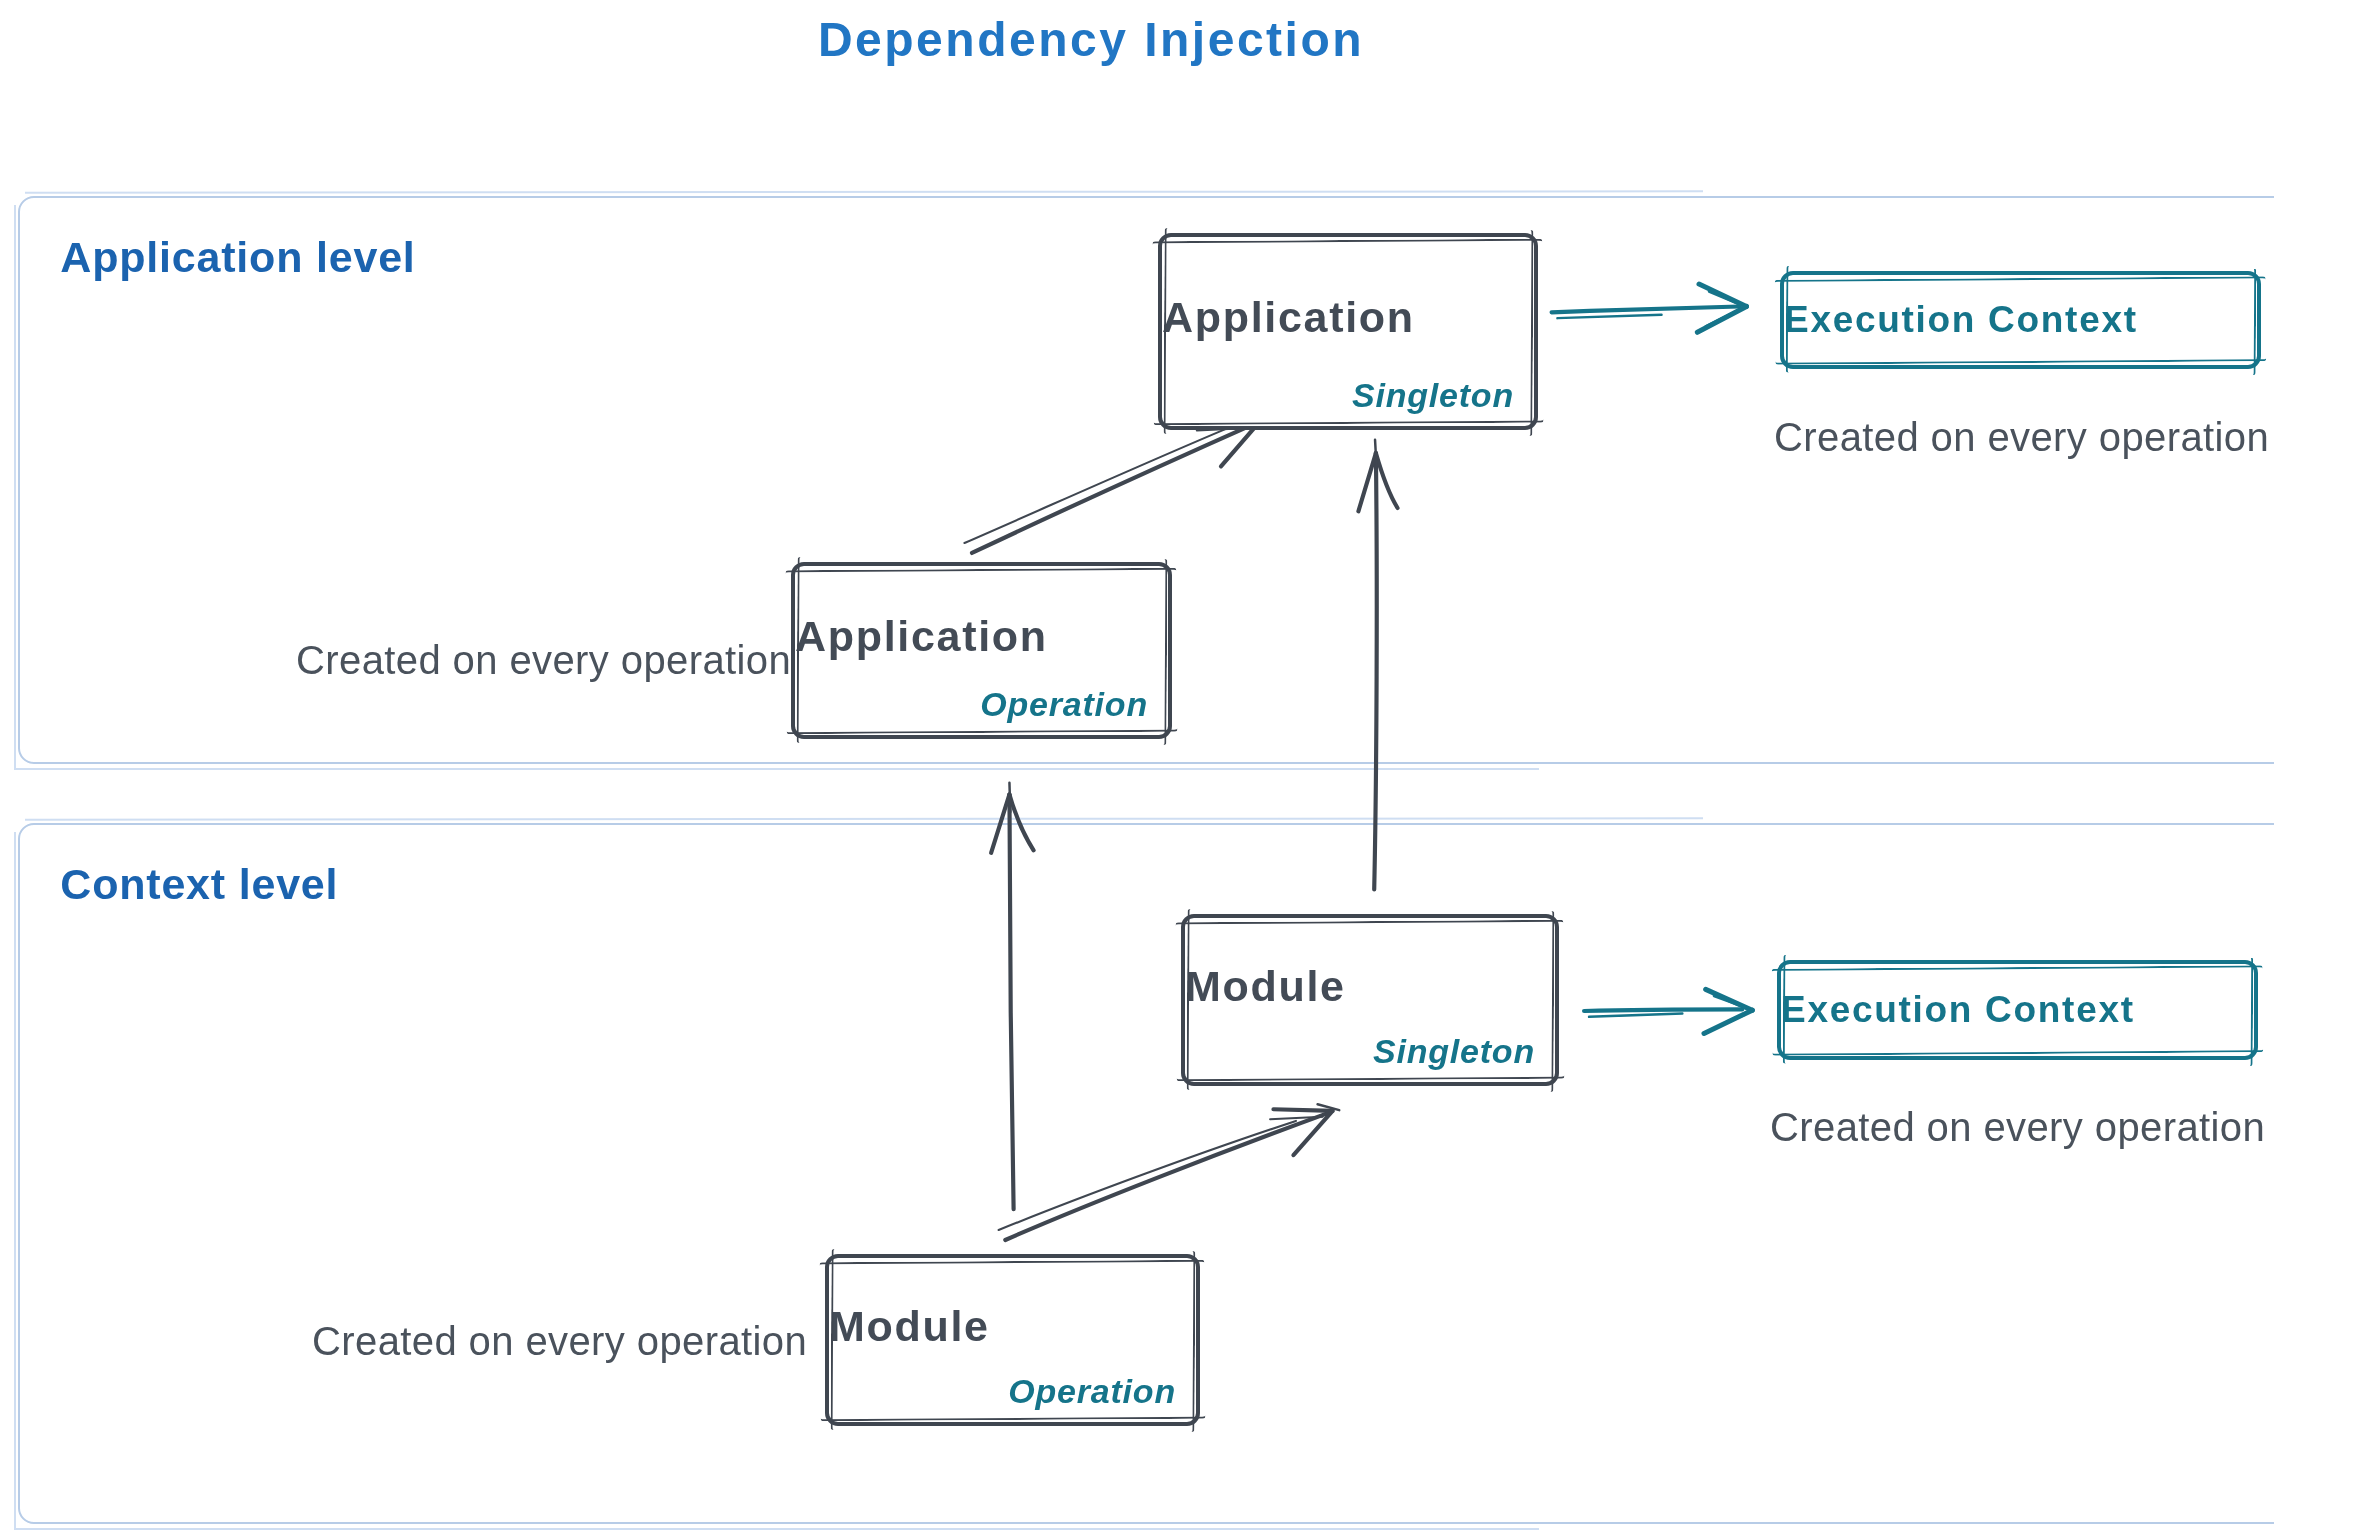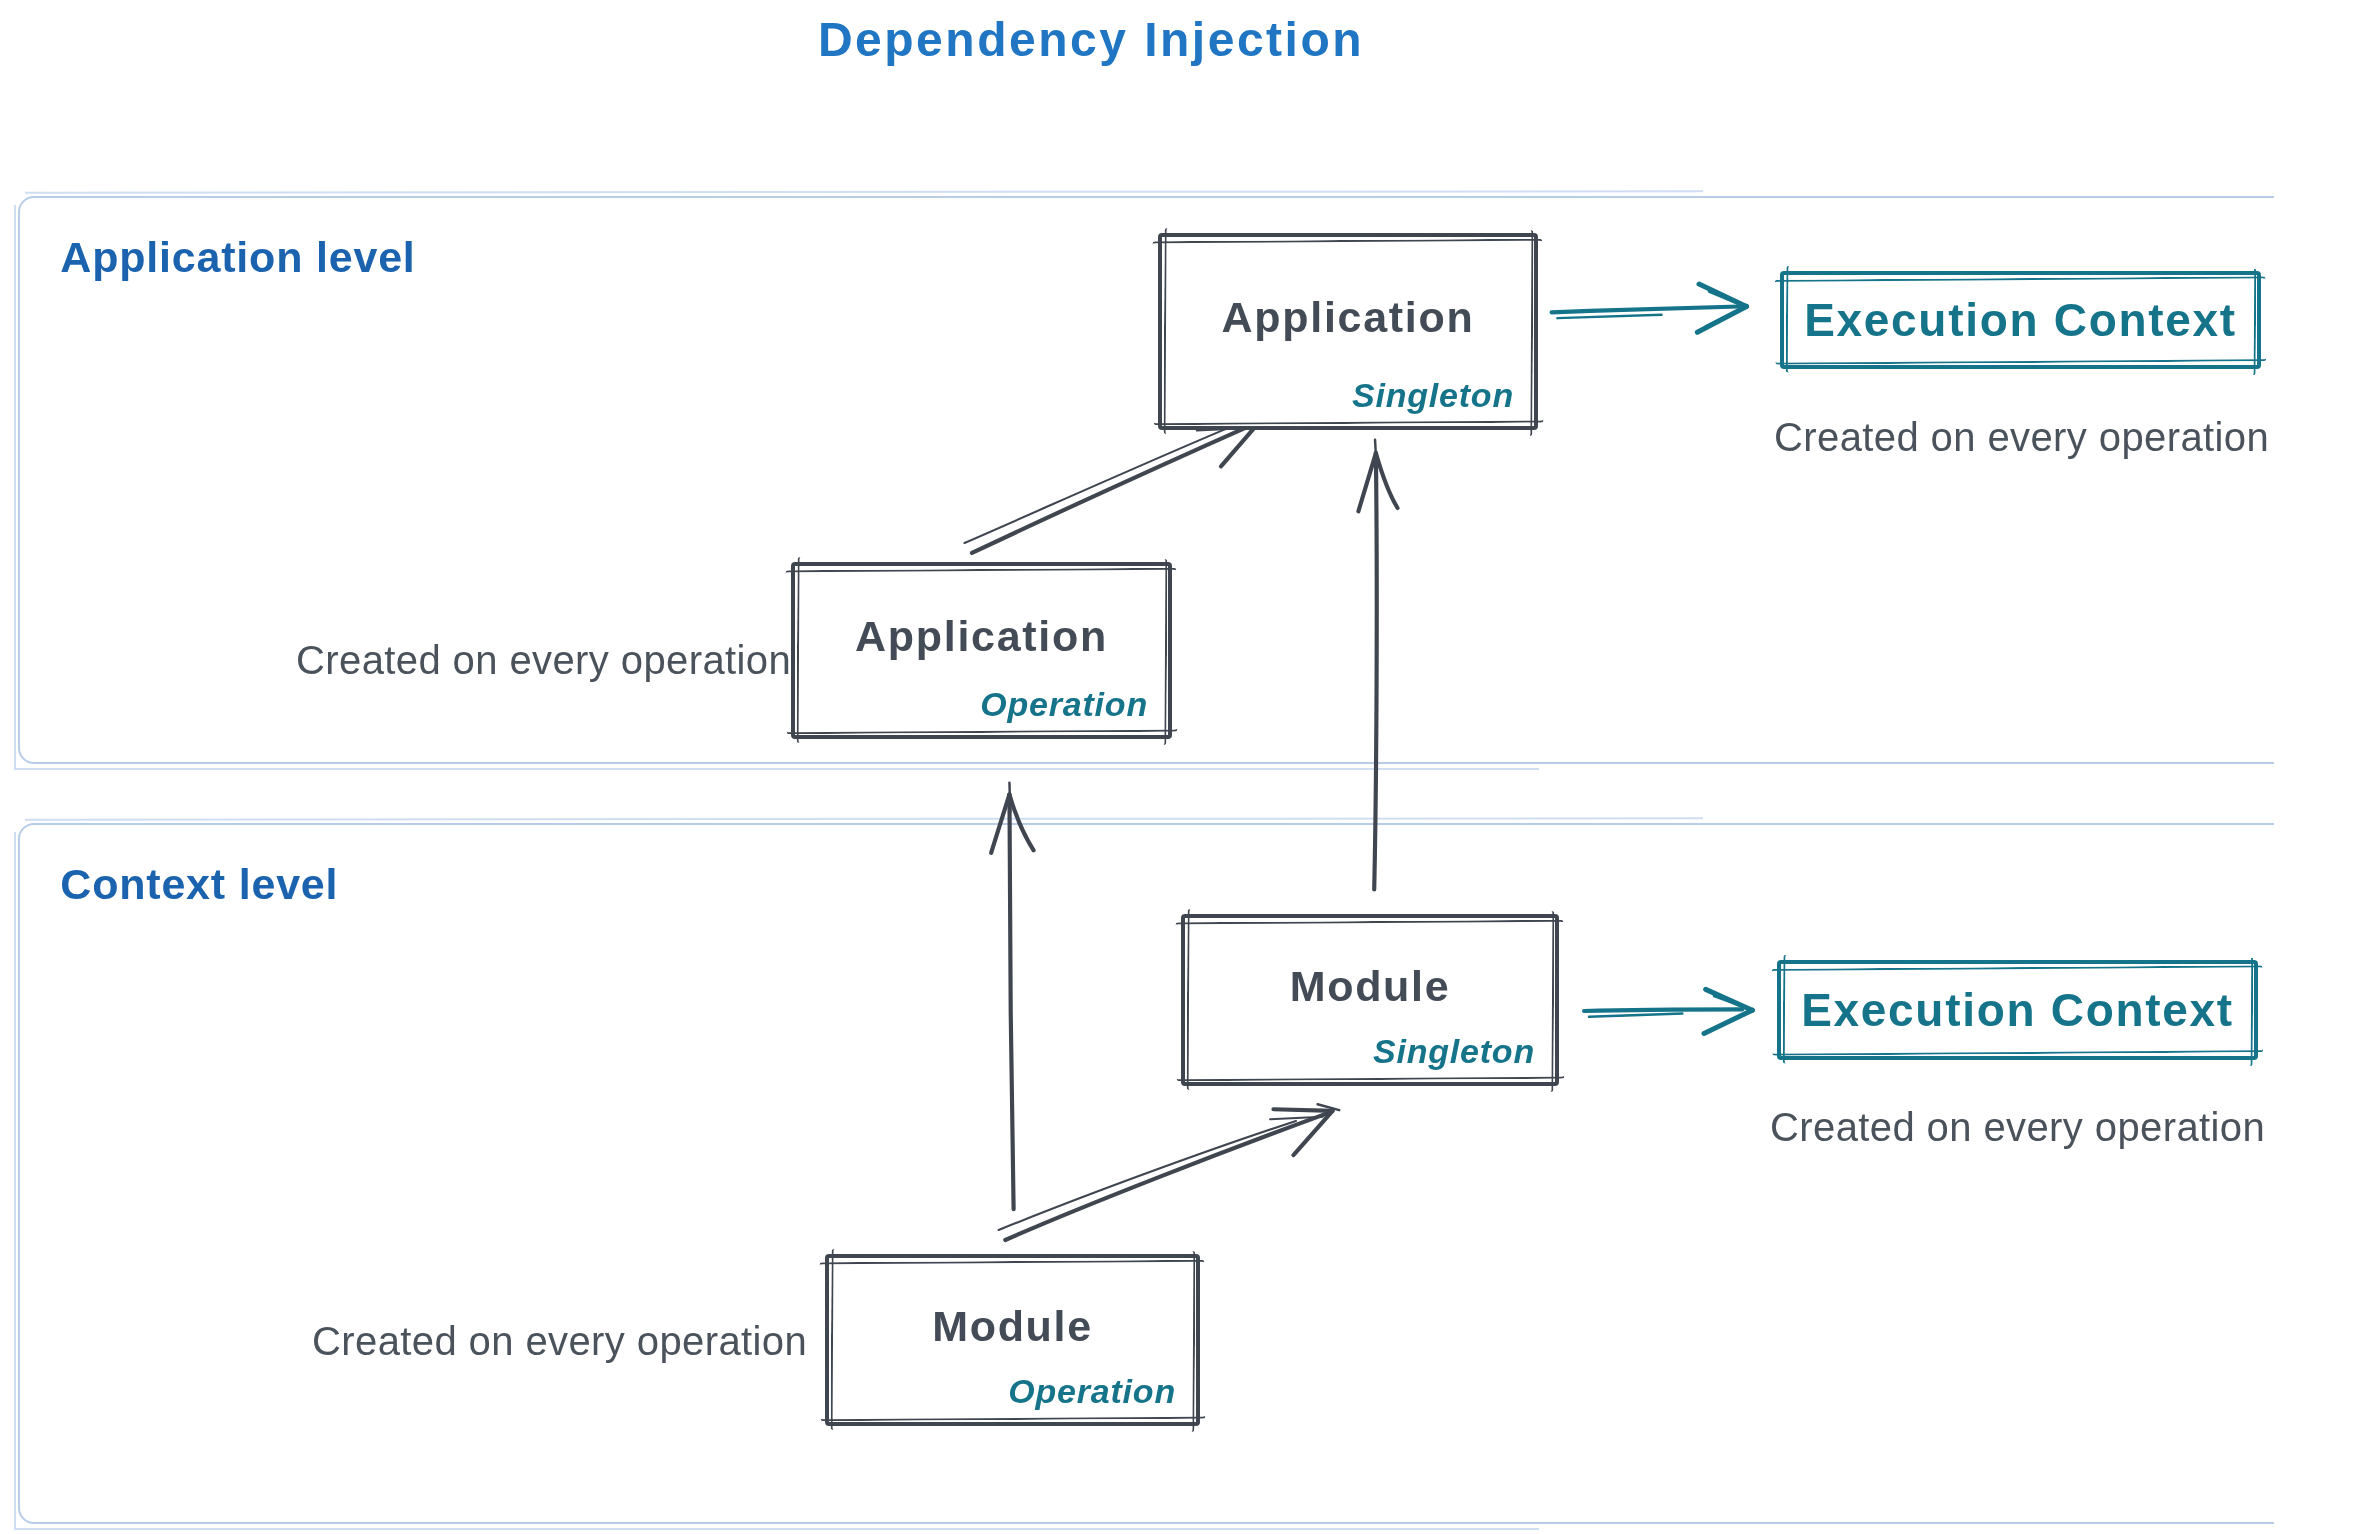--- a/index.html
+++ b/index.html
@@ -51,23 +51,23 @@
   .frame-module{top:823px;height:697px;}
   .level-label{
     position:absolute;left:40px;top:35px;
     font-size:43px;font-weight:600;letter-spacing:0.8px;
     color:var(--label-blue);
     white-space:nowrap;
   }
   .node{
     position:absolute;
     border:4.2px solid var(--ink);
-    border-radius:4px;
+    border-radius:13px;
     background:#fff;
-    display:flex;align-items:center;justify-content:center;
+    display:flex;align-items:center;
     box-sizing:border-box;
   }
   .node::after{ 
     content:"";position:absolute;left:-9.2px;right:-9.2px;top:2.5px;bottom:2.5px;
     border-top:2.5px solid;border-bottom:2.5px solid;border-color:inherit;
     transform:rotate(-0.4deg);pointer-events:none;border-radius:3.3px;
   }
   .node::before{ 
     content:"";position:absolute;top:-8.3px;bottom:-8.3px;left:1.7px;right:1.7px;
     border-left:2.5px solid;border-right:2.5px solid;border-color:inherit;
@@ -77,21 +77,21 @@
     font-size:43px;font-weight:600;letter-spacing:1.7px;
     color:#434b56;white-space:nowrap;
   }
   .node.with-badge{padding-bottom:28px;}
   .node-badge{
     position:absolute;right:20px;bottom:11px;
     font-size:34px;font-weight:600;letter-spacing:0.8px;
     color:var(--teal);white-space:nowrap;font-style:italic;
   }
   .node.exec{border-color:var(--teal);}
-  .node.exec .node-title{color:var(--teal);font-size:46px;letter-spacing:1.7px;}
+  .node.exec .node-title{color:var(--teal);font-size:37px;letter-spacing:1.7px;}
   .caption{
     position:absolute;
     font-size:40px;font-weight:500;letter-spacing:0.4px;
     color:var(--text);text-align:right;white-space:nowrap;
   }
   
   .n-app-singleton{left:1158px;top:233px;width:380px;height:197px;}
   .n-app-operation{left:791px;top:562px;width:381px;height:177px;}
   .n-app-exec{left:1780px;top:271px;width:481px;height:98px;}
   .n-mod-singleton{left:1181px;top:914px;width:378px;height:172px;}

